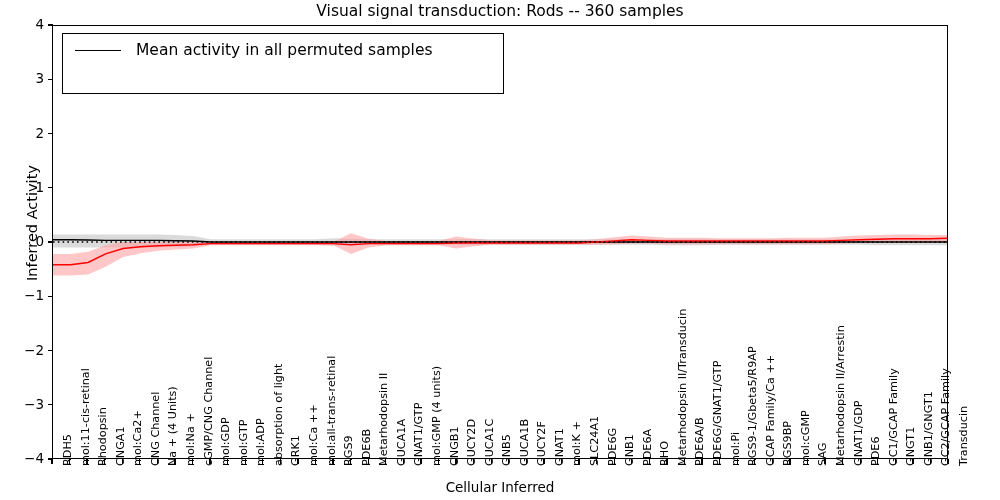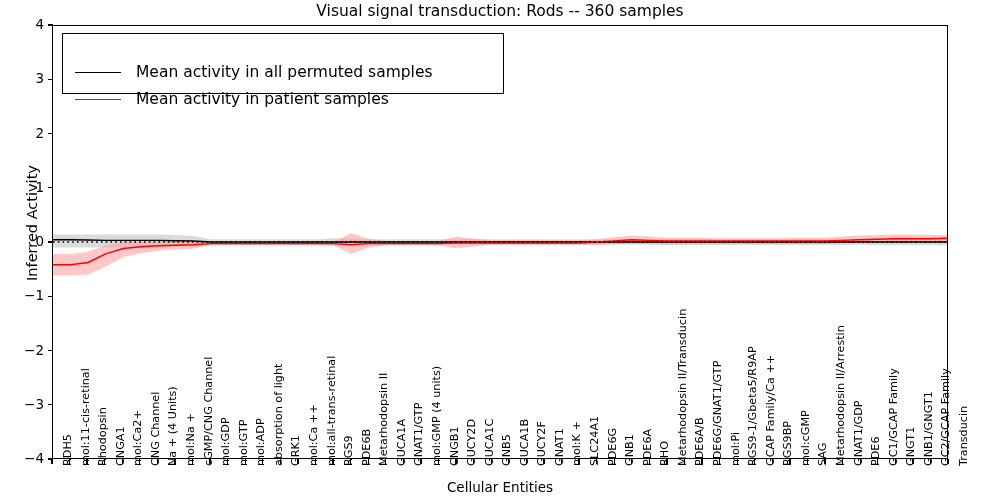--- a/index.html
+++ b/index.html
@@ -113,21 +113,20 @@
     border: 1.3px solid #000;
     background: #ffffff;
     box-sizing: border-box;
   }
   .legend-row {
     position: absolute;
     left: 8px;
     height: 26px;
     display: flex;
     align-items: center;
-    margin-top: 22px;
   }
   .legend-row.r0 { top: 3px; }
   .legend-row.r1 { top: 30px; }
   .legend-line {
     width: 46px;
     height: 0;
     border-top-width: 1.6px;
     border-top-style: solid;
     margin-right: 15px;
     margin-left: 4px;
@@ -281,20 +280,16 @@
       <div class="xtick-label" style="left: 935.431px;">GC2/GCAP Family</div>
       <div class="xtick-mark" style="left: 947.35px;"></div>
       <div class="xtick-label" style="left: 953px;">Transducin</div>
     </div>
 
   <div class="legend-box">
     <div class="legend-row r0">
       <span class="legend-line" id="leg-line-0" style="border-top-color: rgb(0, 0, 0);"></span>
       <span class="legend-text">Mean activity in all permuted samples</span>
     </div>
-    <div class="legend-row r1">
-      <span class="legend-line" id="leg-line-1" style="border-top-color: rgb(255, 0, 0);"></span>
-      <span class="legend-text">Mean activity in patient samples</span>
-    </div>
   </div>
 
-  <div class="xlabel">Cellular Entities</div>
+  <div class="xlabel">Cellular Inferred</div>
 </div>
 
 </body></html>

